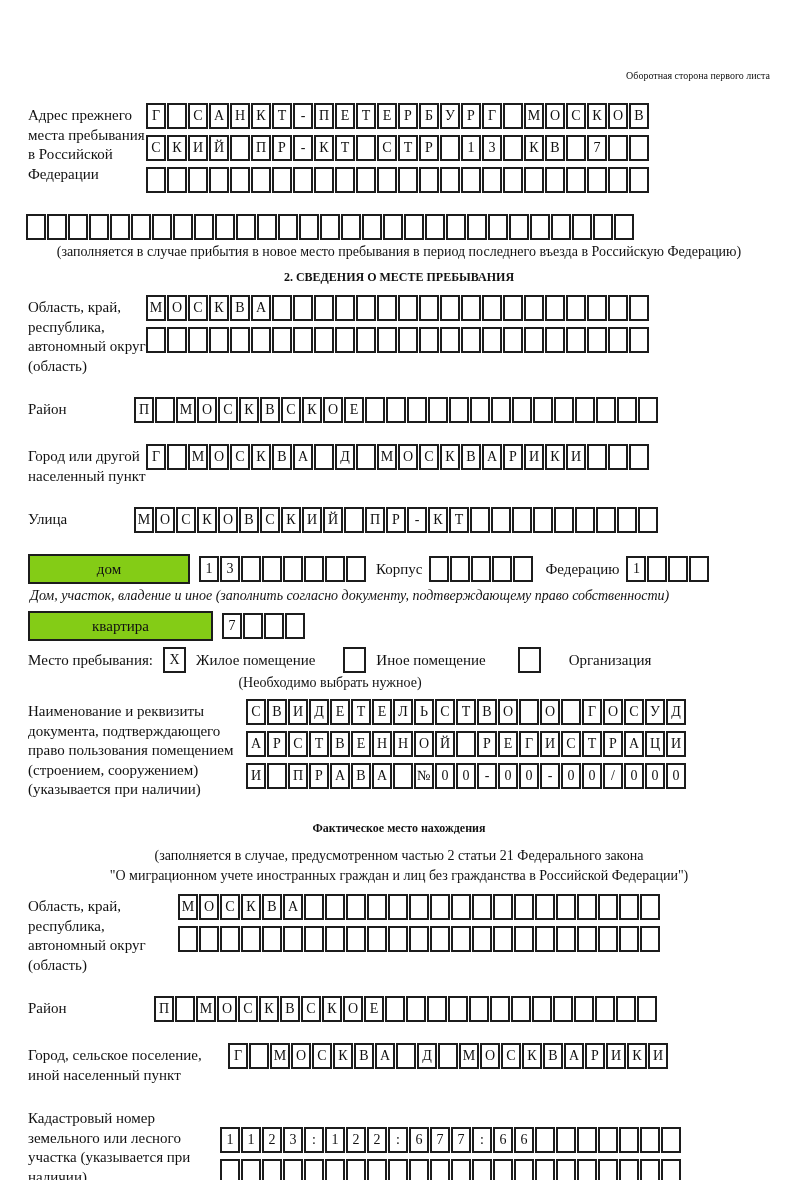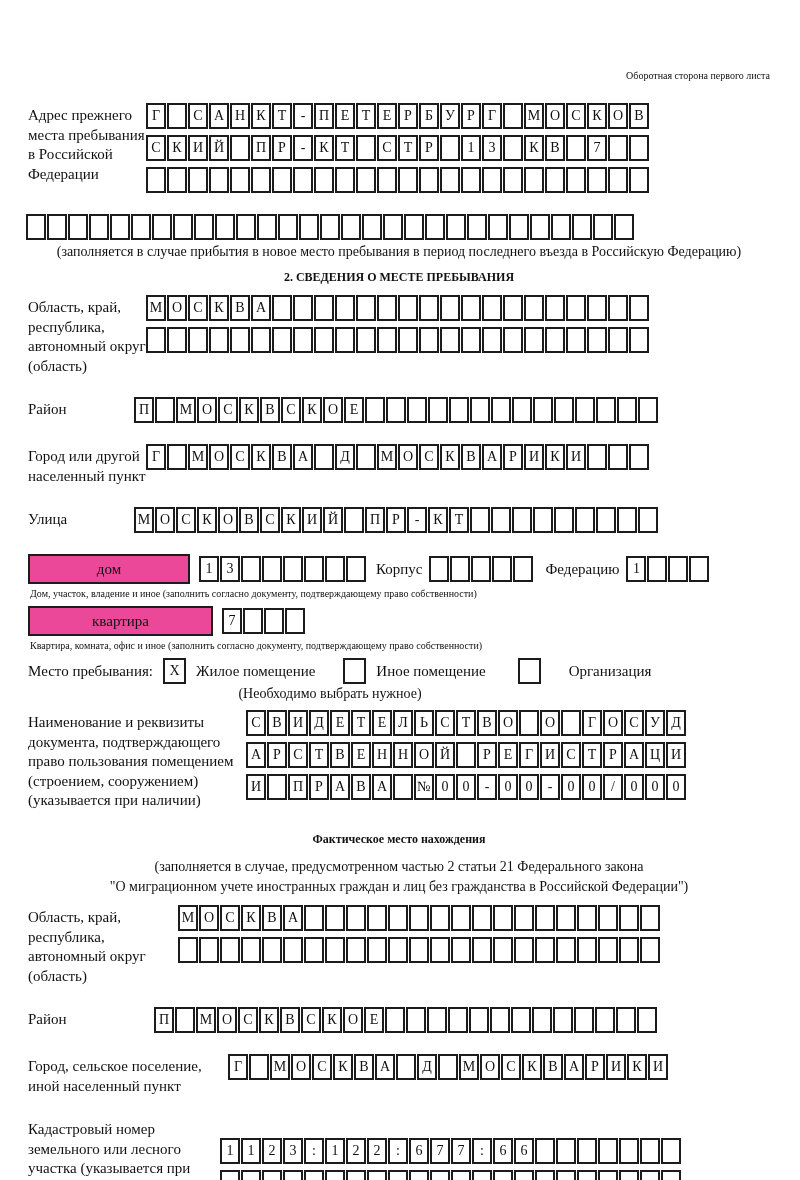--- a/index.html
+++ b/index.html
@@ -32,25 +32,25 @@
     font-size: 14px; background: #fff;
   }
 
   .center-note { text-align: center; font-size: 14px; margin: 4px 0 10px 0; }
   .section-title { text-align: center; font-weight: bold; font-size: 12px; margin: 8px 0 10px 0; }
 
   .inline-row { display: flex; align-items: center; margin-bottom: 4px; }
   .field-box {
     border: 2px solid #1c1c1c; height: 30px;
     display: flex; align-items: center; justify-content: center;
-    font-size: 15px; background: #ec4899;
+    font-size: 15px; background: #84cc16;
   }
   .housebox { width: 162px; margin-right: 9px; }
   .aptbox { width: 185px; margin-right: 9px; }
-  .small-note { font-size: 10px; margin: 3px 0 7px 2px; }
+  .small-note { font-size: 14px; margin: 3px 0 7px 2px; font-style: italic; }
 
   .stay-row { display: flex; align-items: center; margin-top: 6px; }
   .checkbox {
     width: 23px; height: 26px; border: 2px solid #1c1c1c;
     display: inline-flex; align-items: center; justify-content: center;
     font-size: 14px; margin: 0 10px; background: #fff;
   }
   .stay-note { text-align: center; font-size: 14px; width: 380px; margin: 2px 0 8px 112px; }
 
   .fact-notes { text-align: center; font-size: 14px; line-height: 1.45; margin-bottom: 8px; }
@@ -366,21 +366,20 @@
 
   <div class="inline-row">
     <div class="field-box aptbox">квартира</div>
     <div class="cells">
         <span class="cell">7</span>
         <span class="cell"></span>
         <span class="cell"></span>
         <span class="cell"></span>
       </div>
   </div>
-  <div class="small-note">Квартира, комната, офис и иное (заполнить согласно документу, подтверждающему право собственности)</div>
 
   <div class="stay-row">
     <span>Место пребывания:</span>
     <span class="checkbox">X</span>
     <span>Жилое помещение</span>
     <span class="checkbox" style="margin-left:28px;"></span>
     <span>Иное помещение</span>
     <span class="checkbox" style="margin-left:32px;"></span>
     <span style="margin-left:18px;">Организация</span>
   </div>

